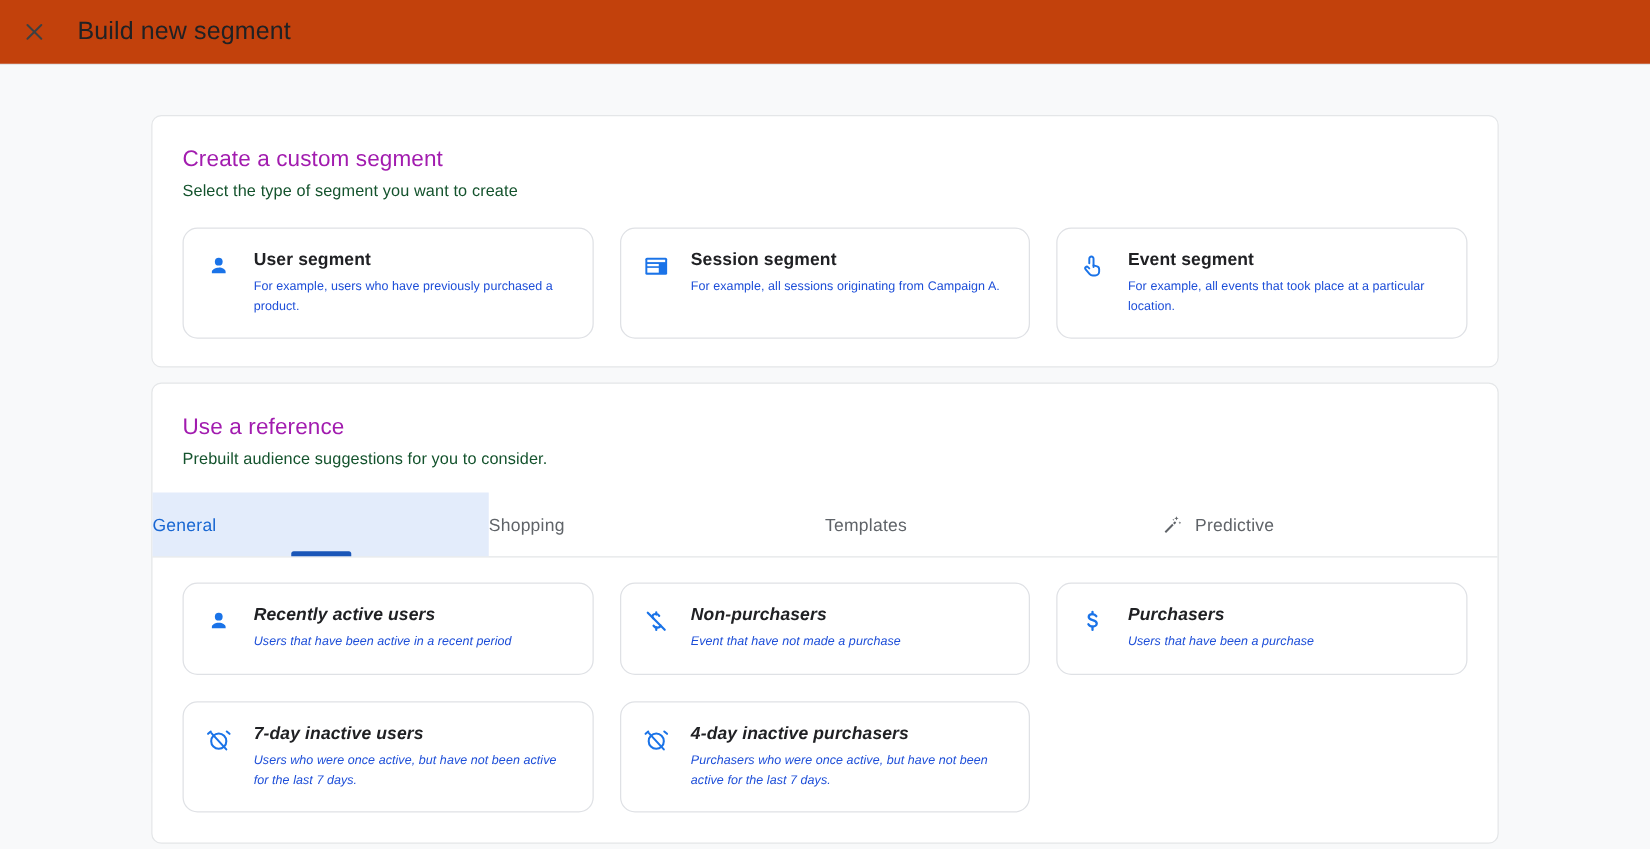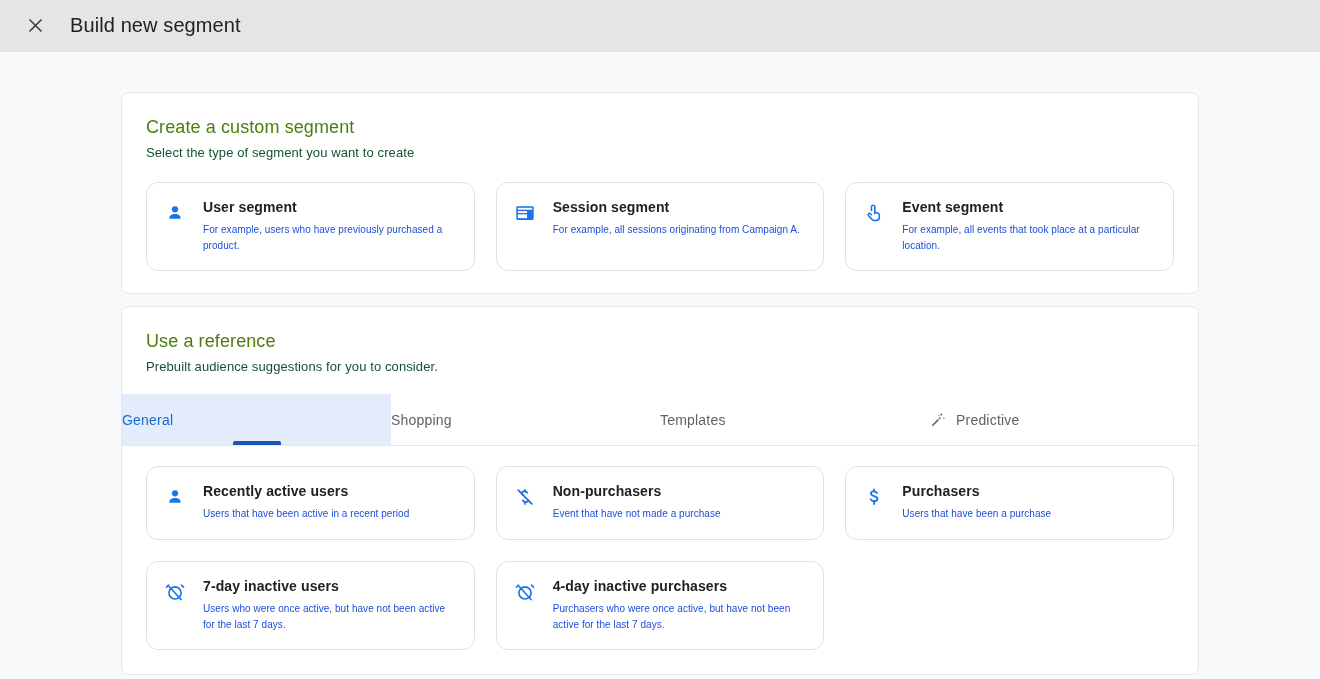--- a/index.html
+++ b/index.html
@@ -7,25 +7,25 @@
     width: 1320px; height: 679px;
     background: #f8f9fa;
     font-family: "Liberation Sans", sans-serif;
     -webkit-font-smoothing: antialiased;
     overflow: hidden;
   }
 
   
   .topbar {
     height: 52px;
-    background: #e5e5e5;
+    background: #c2410c;
     border-bottom: 1px solid #e4e6e8;
     display: flex;
     align-items: center;
-    padding-left: 18px;
+    padding-left: 10px;
     text-align: center;
   }
   .close-btn {
     width: 34px; height: 34px;
     display: flex; align-items: center; justify-content: center;
     border-radius: 50%;
     cursor: pointer;
   }
   .close-btn svg { display: block; }
   .topbar-title {
@@ -48,21 +48,21 @@
     margin: 0 auto 12px auto;
     background: #ffffff;
     border: 1px solid #e4e6e8;
     border-radius: 8px;
   }
 
   .panel-pad { padding: 24px 24px 22px 24px; }
 
   .panel-title {
     font-size: 18px;
-    color: #4d7c0f;
+    color: #a21caf;
     font-weight: 400;
     letter-spacing: .1px;
   }
   .panel-sub {
     margin-top: 7px;
     font-size: 13px;
     color: #14532d;
     letter-spacing: .1px;
   }
 
@@ -146,20 +146,21 @@
     border-radius: 2px 2px 0 0;
   }
   .tab-icon { width: 18px; height: 18px; display: flex; align-items: center; }
   .tab-icon svg { display: block; }
 
   .ref-body { padding: 20px 24px 24px 24px; }
   .ref-grid {
     display: grid;
     grid-template-columns: repeat(3, 1fr);
     gap: 21px;
+    font-style: italic;
   }
   .ref-grid .opt-card { min-height: 74px; }
   .ref-grid .opt-card.two-line { min-height: 86px; }
   .spacer-cell { visibility: hidden; }
 </style>
 </head>
 <body>
 
 <div class="topbar">
   <div class="close-btn">

